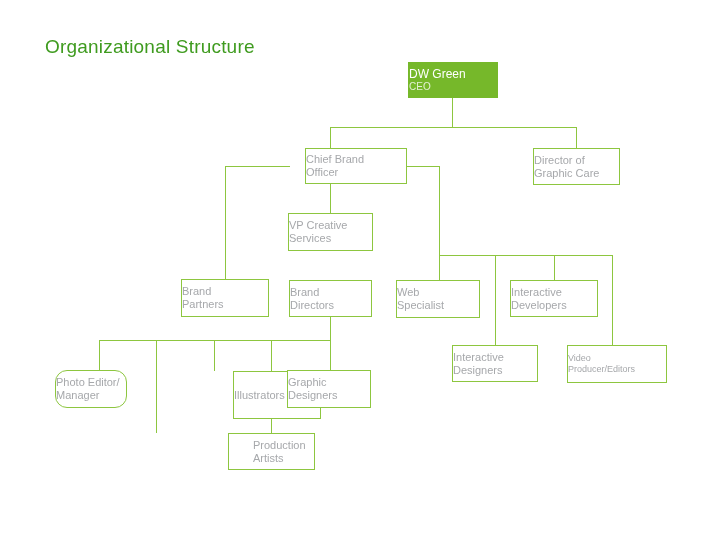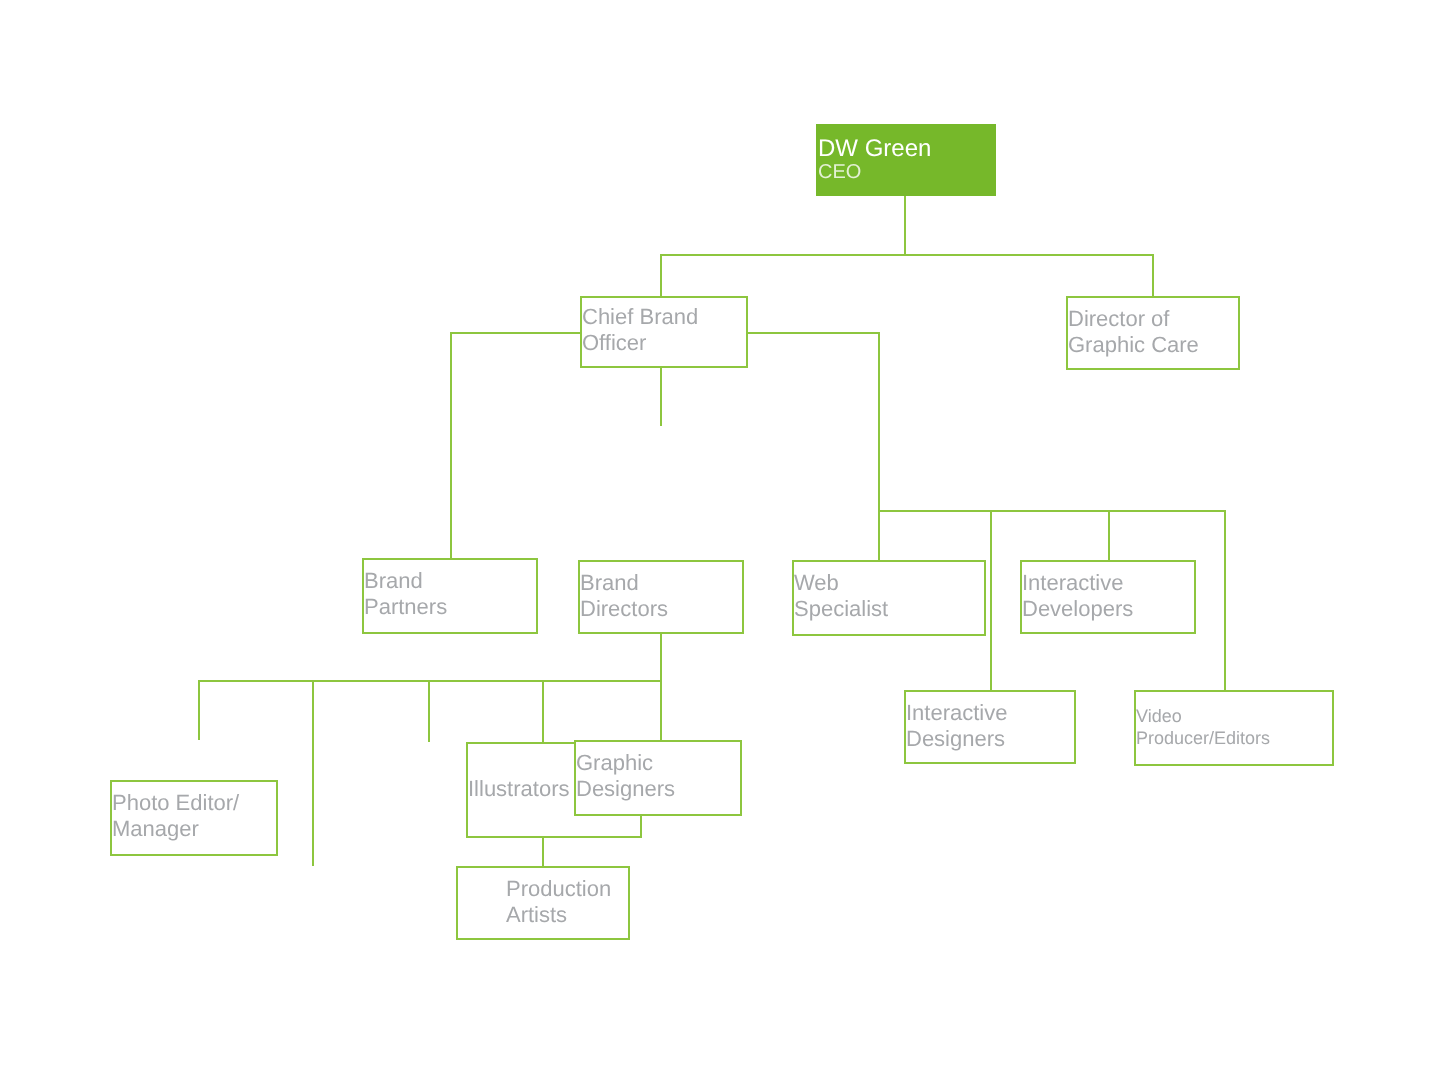--- a/index.html
+++ b/index.html
@@ -33,43 +33,44 @@
     font-size:11px;line-height:13px;
   }
   .node span{display:block;}
   .n-ceo{
     left:408px;top:62px;width:90px;height:36px;
     background:var(--ceo-fill);border-color:var(--ceo-fill);
     color:#ffffff;
   }
   .n-ceo .ceo-name{font-size:12px;line-height:14px;}
   .n-ceo .ceo-role{font-size:10px;line-height:12px;color:rgba(255,255,255,.8);}
-  .n-cbo {left:290px;top:148px;width:84px;height:36px;}
+  .n-cbo {left:305px;top:148px;width:102px;height:36px;}
   .n-dpc {left:533px;top:148px;width:87px;height:37px;}
   .n-vp  {left:288px;top:213px;width:85px;height:38px;}
   .n-bp  {left:181px;top:279px;width:88px;height:38px;}
   .n-bd  {left:289px;top:280px;width:83px;height:37px;}
-  .n-ws  {left:396px;top:280px;width:97px;height:38px;}
+  .n-ws  {left:396px;top:280px;width:84px;height:38px;}
   .n-idev{left:510px;top:280px;width:88px;height:37px;}
   .n-ides{left:452px;top:345px;width:86px;height:37px;}
   .n-vpe {left:567px;top:345px;width:100px;height:38px;font-size:9px;line-height:11px;}
-  .n-pem {left:55px; top:390px;width:84px;height:38px;}
+  .n-pem {left:55px; top:370px;width:72px;height:38px;border-radius:12px;}
   .n-ill {left:187px;top:371px;width:88px;height:48px;margin-left:46px;}
   .n-gd  {left:287px;top:370px;width:84px;height:38px;}
   .n-cw  {left:112px;top:433px;width:88px;height:37px;}
   .n-pa  {228px;}
   .n-pa  {left:228px;top:433px;width:87px;height:37px;padding-left:24px;}
   .vl{position:absolute;width:1px;background:var(--line);}
   .hl{position:absolute;height:1px;background:var(--line);}
 </style>
 </head>
 <body>
 
 <div class="slide">
 
+  <div class="slide-title">Organizational Structure</div>
 
   <div class="vl" style="left:452px;top:98px;height:29px"></div>
   <div class="hl" style="left:330px;top:127px;width:246px"></div>
   <div class="vl" style="left:330px;top:127px;height:21px"></div>
   <div class="vl" style="left:576px;top:127px;height:21px"></div>
   <div class="hl" style="left:225px;top:166px;width:65px"></div>
   <div class="vl" style="left:225px;top:166px;height:113px"></div>
   <div class="vl" style="left:330px;top:184px;height:29px"></div>
   <div class="hl" style="left:372px;top:166px;width:67px"></div>
   <div class="vl" style="left:439px;top:166px;height:114px"></div>
@@ -92,20 +93,24 @@
   <div class="node n-cbo">
     <span>Chief Brand</span>
     <span>Officer</span>
   </div>
 
   <div class="node n-dpc">
     <span>Director of</span>
     <span>Graphic Care</span>
   </div>
 
+  <div class="node n-vp">
+    <span>VP Creative</span>
+    <span>Services</span>
+  </div>
 
   <div class="node n-bp">
     <span>Brand</span>
     <span>Partners</span>
   </div>
 
   <div class="node n-bd">
     <span>Brand</span>
     <span>Directors</span>
   </div>

